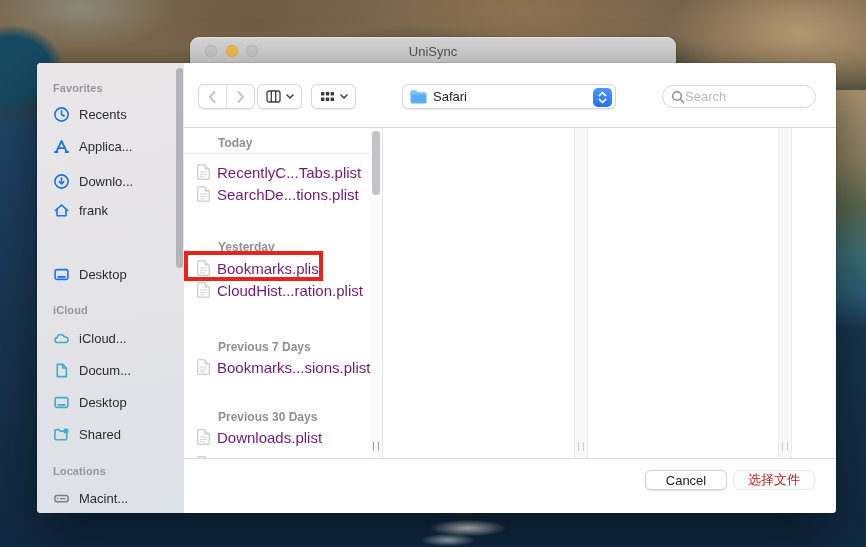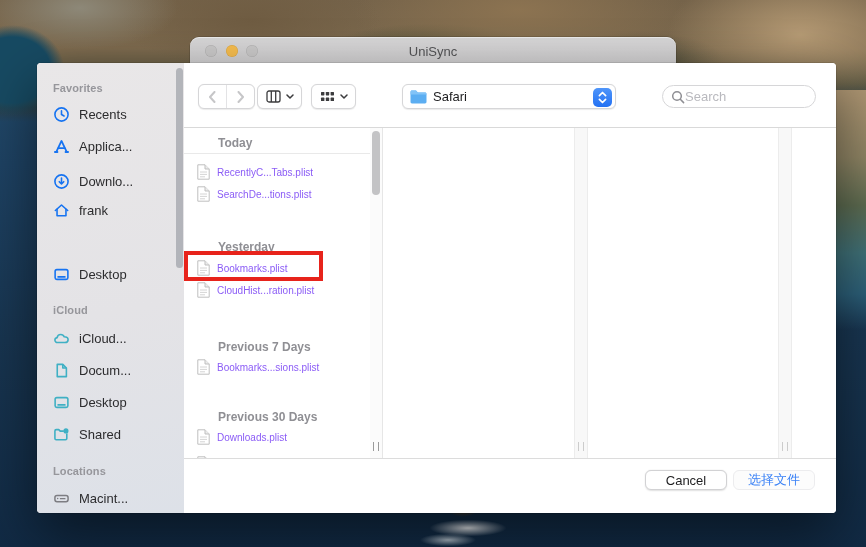--- a/index.html
+++ b/index.html
@@ -80,27 +80,27 @@
   .col-empty { background:#fff; }
   .col2 { flex:0 0 191px; } .col3 { flex:0 0 190px; } .col4 { flex:1; }
   .v-scroll { position:absolute; left:2px; top:3px; width:8px; height:64px; border-radius:4px; background:#c3c3c5; }
   .resize-h { position:absolute; left:3px; bottom:7px; width:6px; height:9px; border-left:1.5px solid #9a9a9a; border-right:1.5px solid #9a9a9a; }
   .resize-h.light { border-color:#cccccc; }
 
   .grp-h { position:absolute; left:0; width:100%; padding-left:34px; font-size:12px; font-weight:bold; color:#8f8f94; }
   .hairline { position:absolute; left:0; width:100%; height:1px; background:#e9e9e9; }
   .f-row { position:absolute; left:0; width:100%; height:22px; display:flex; align-items:center; padding-left:13px; }
   .f-row .fic { flex:0 0 13px; width:13px; height:16px; margin-right:7px; }
-  .f-row .fname { font-size:10px; color:#8b5cf6; white-space:nowrap; }
+  .f-row .fname { font-size:15px; color:#701a75; white-space:nowrap; }
 
   
   .dlg-btn { position:absolute; top:11px; width:82px; height:20px; border-radius:6px; font-size:13px;
     display:flex; align-items:center; justify-content:center; }
   .btn-cancel { right:109px; background:#fff; border:1px solid #d2d2d4; box-shadow:0 0.5px 1.5px rgba(0,0,0,0.12); color:#1d1d1f; }
-  .btn-choose { right:21px; background:#fcfcfc; border:1px solid #ececee; color:#3b82f6; }
+  .btn-choose { right:21px; background:#fcfcfc; border:1px solid #ececee; color:#b91c1c; }
 
   
   .anno-rect { position:absolute; left:184px; top:251px; width:139px; height:30px; border:4px solid #e7231b; z-index:60; }
 
   svg { display:block; }
 </style>
 </head>
 <body>
 
 <div id="stage">

